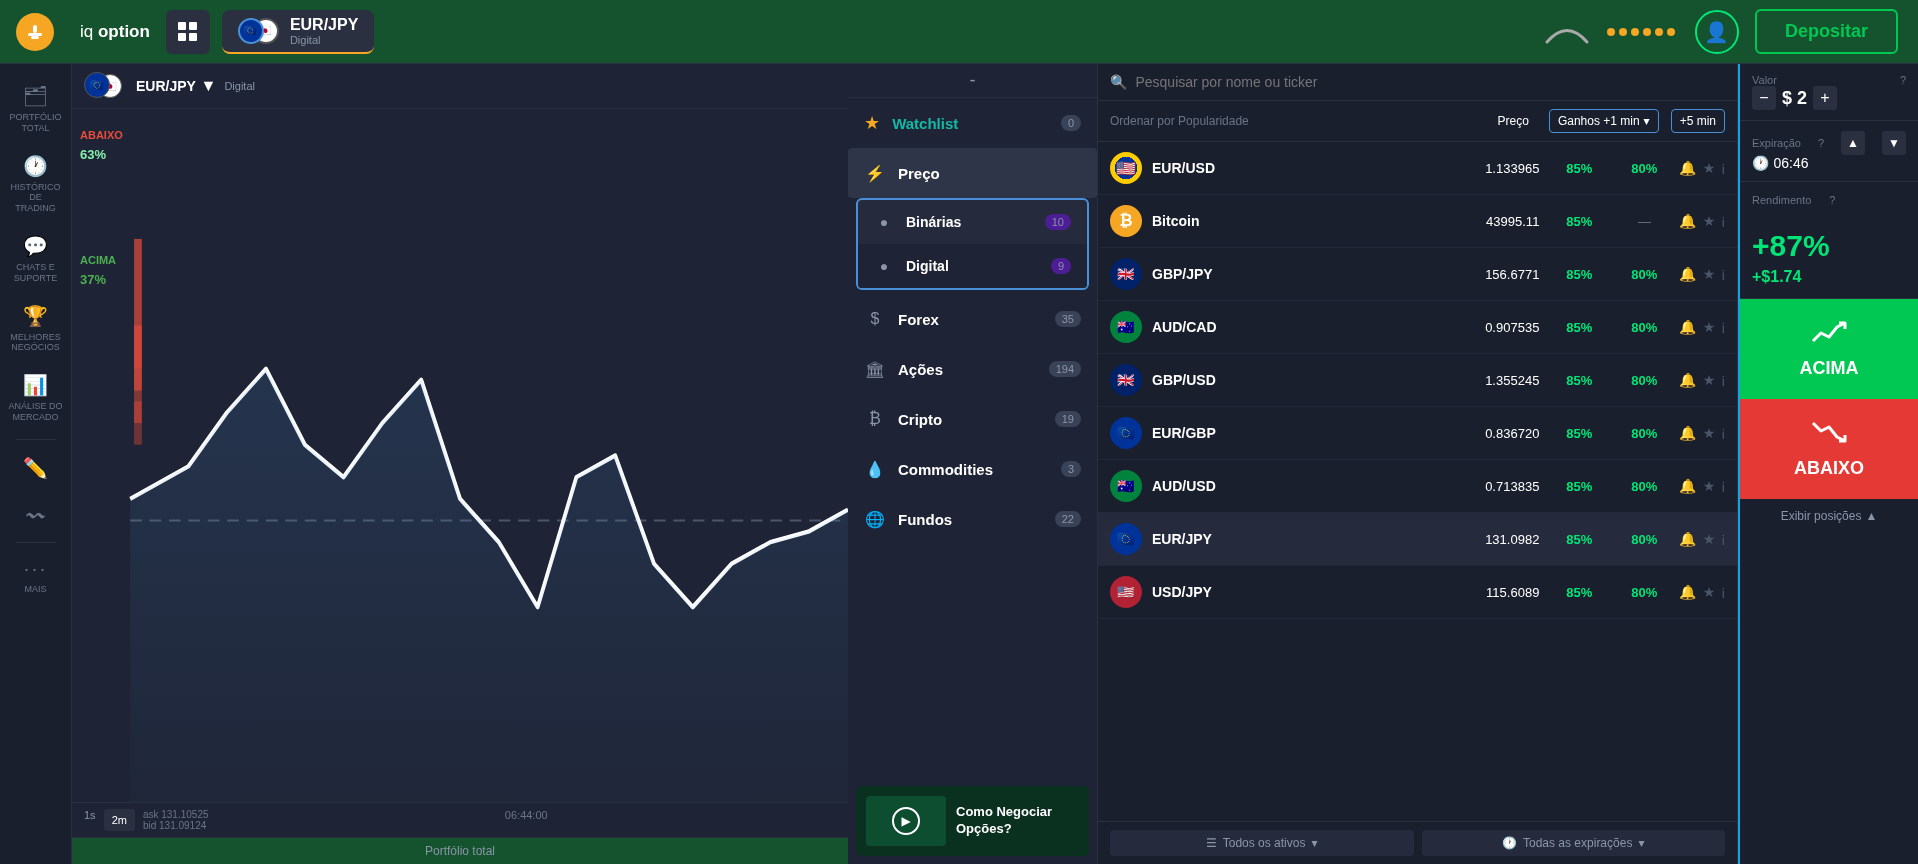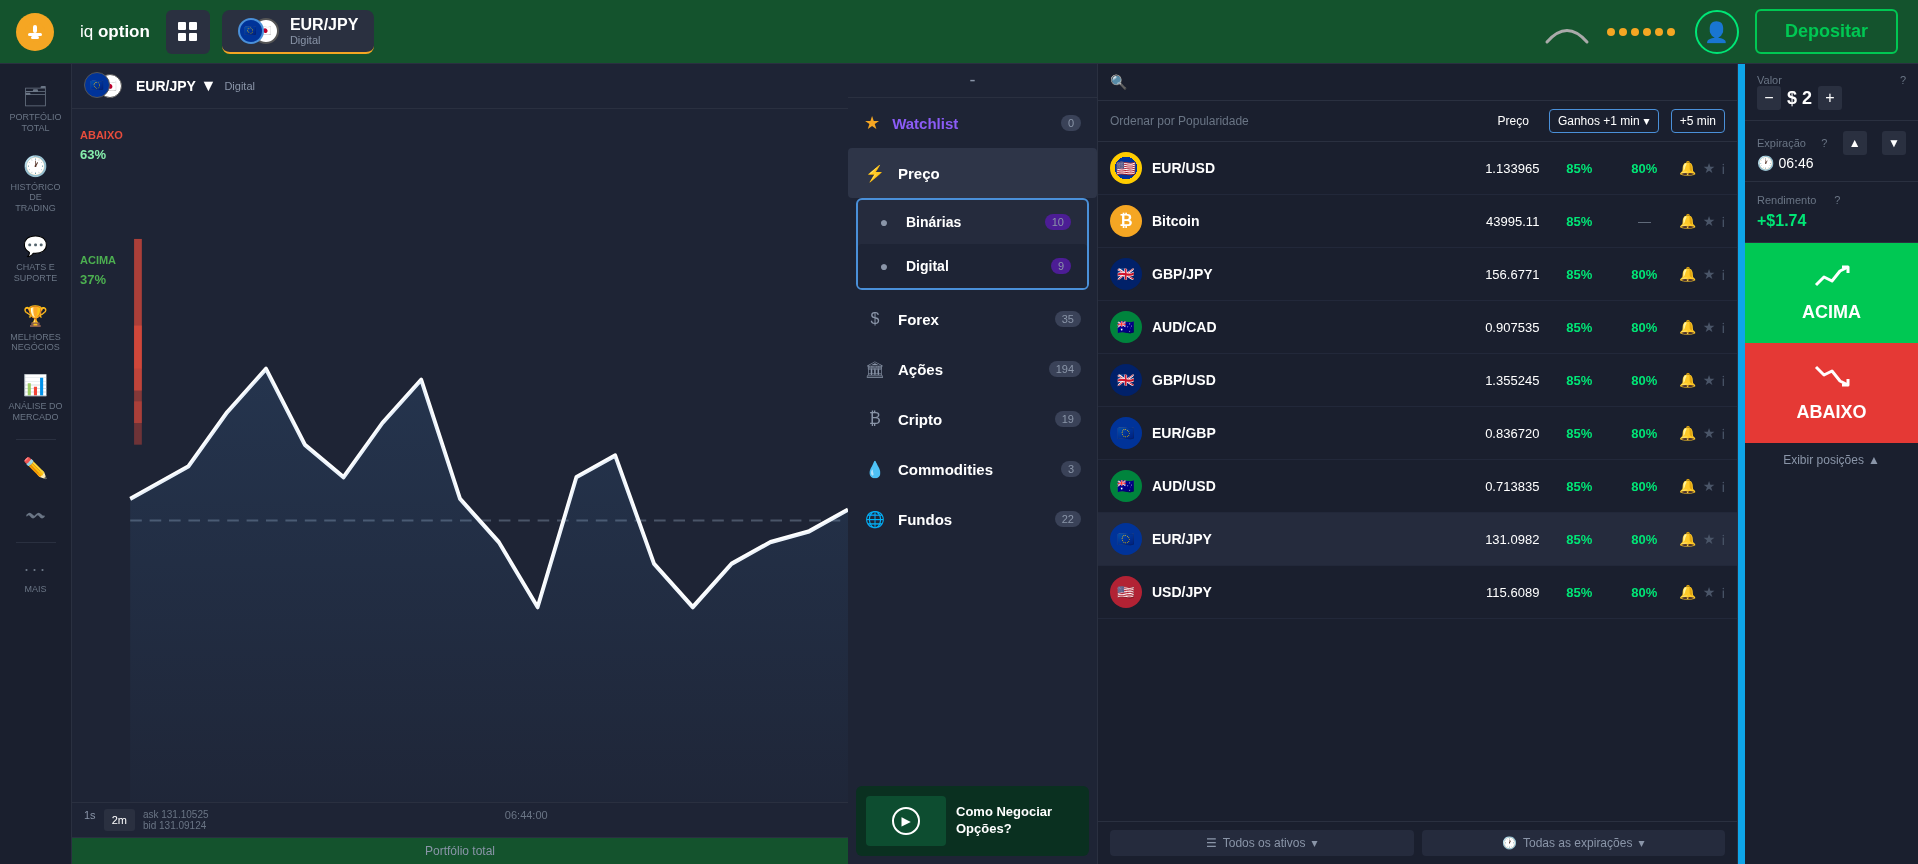--- a/index.html
+++ b/index.html
@@ -474,21 +474,21 @@
       border-radius: 4px;
       cursor: pointer;
       flex: 1;
       justify-content: center;
     }
 
     
     .trading-panel {
       width: 180px;
       background: #1a1f2e;
-      border-left: 7px solid #0ea5e9;
+      border-left: 2px solid #0ea5e9;
       display: flex;
       flex-direction: column;
       flex-shrink: 0;
     }
     .tp-section {
       padding: 10px 12px;
       border-bottom: 1px solid #2a3040;
     }
     .tp-label {
       font-size: 11px;
@@ -782,21 +782,21 @@
   </div>
 
   <div class="panel-area">
     <div class="panel-header">
       <span class="panel-minus">-</span>
     </div>
     <div class="menu-list">
 
       <div class="menu-item-watchlist">
         <span class="watchlist-star">★</span>
-        <span style="flex:1;font-size:15px;font-weight:600;color:#8b5cf6;">Watchlist</span>
+        <span style="flex:1;font-size:15px;font-weight:600;color:#14b8a6;">Watchlist</span>
         <span class="menu-badge">0</span>
       </div>
 
       <div class="menu-item active">
         <span class="menu-item-icon">⚡</span>
         <span class="menu-item-label">Preço</span>
       </div>
       <div class="submenu">
         <div class="submenu-item">
           <span class="submenu-icon" style="color:#8a95a8;">●</span>
@@ -847,20 +847,21 @@
         <div style="width:28px;height:28px;border:2px solid white;border-radius:50%;display:flex;align-items:center;justify-content:center;color:white;font-size:12px;">▶</div>
       </div>
       <div style="font-size:13px;font-weight:700;color:#fff;line-height:1.3;">Como Negociar
 Opções?</div>
     </div>
   </div>
 
   <div class="instruments-panel">
     <div class="search-bar">
       <span class="search-icon">🔍</span>
+      <input type="text" class="search-input" placeholder="Pesquisar por nome ou ticker" style="">
     </div>
     <div class="sort-bar">
       <span class="sort-label">Ordenar por Popularidade</span>
       <span class="sort-col active">Preço</span>
       <span class="sort-col-bordered">
         <span>Ganhos +1 min</span>
         <span>▾</span>
       </span>
       <span class="sort-col-bordered">
         <span>+5 min</span>
@@ -1027,20 +1028,23 @@
         <span class="tp-clock">🕐</span>
         <span>06:46</span>
       </div>
     </div>
 
     <div class="rendimento-section">
       <div class="rendimento-label">
         <span>Rendimento</span>
         <span style="color:#6a7585;">?</span>
       </div>
+      <div class="rendimento-pct">
+        <span>+87</span><span>%</span>
+      </div>
       <div class="rendimento-value">+$1.74</div>
     </div>
 
     <button class="acima-btn">
       <span>
         <svg width="36" height="28" viewBox="0 0 36 28">
           <polyline points="2,22 10,14 18,18 26,8 34,4" stroke="white" stroke-width="3" fill="none" stroke-linejoin="round"></polyline>
           <polyline points="28,4 34,4 34,10" stroke="white" stroke-width="3" fill="none" stroke-linejoin="round"></polyline>
         </svg>
       </span>

